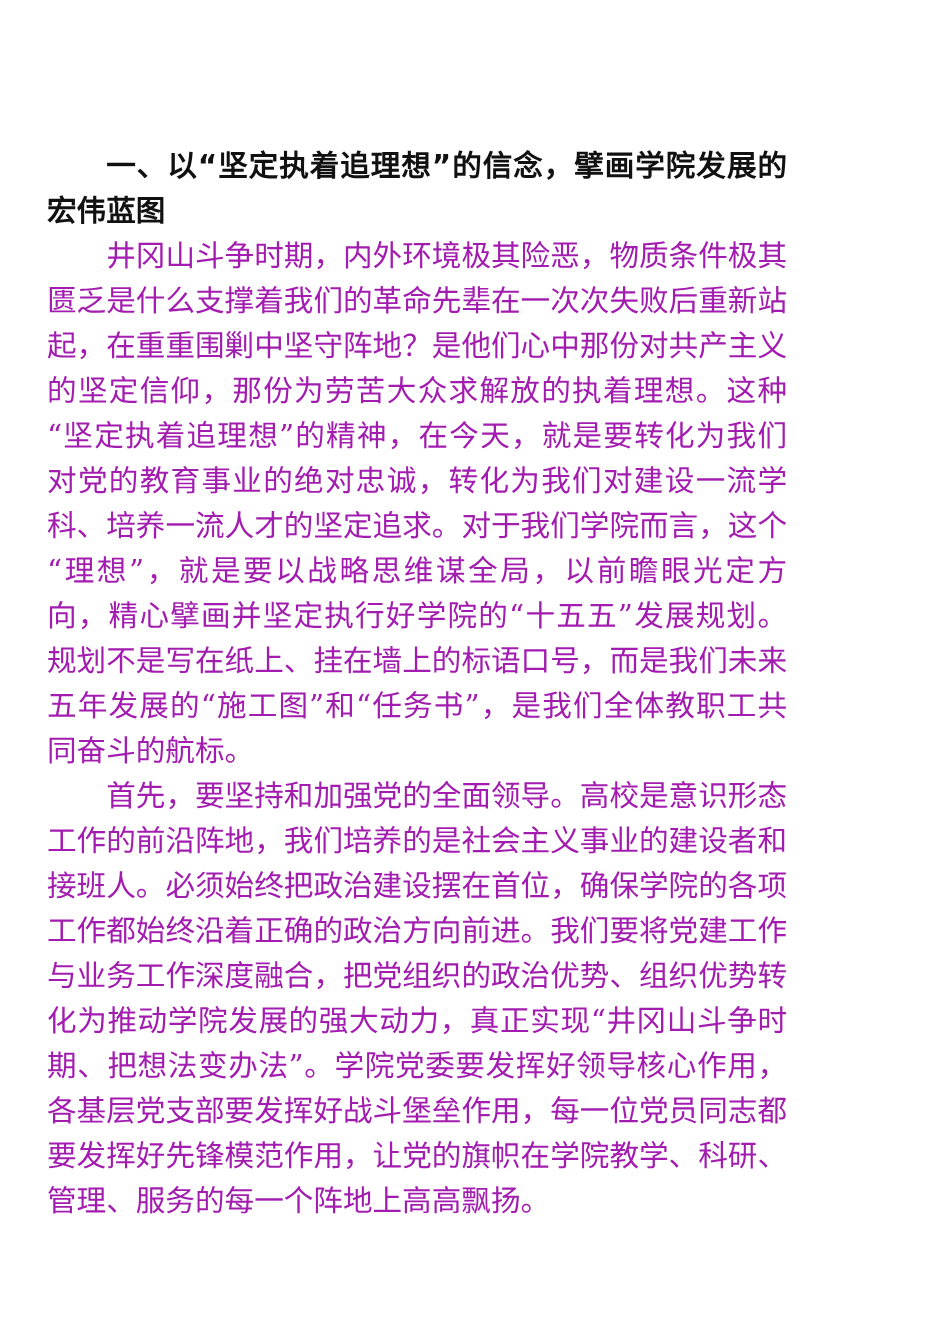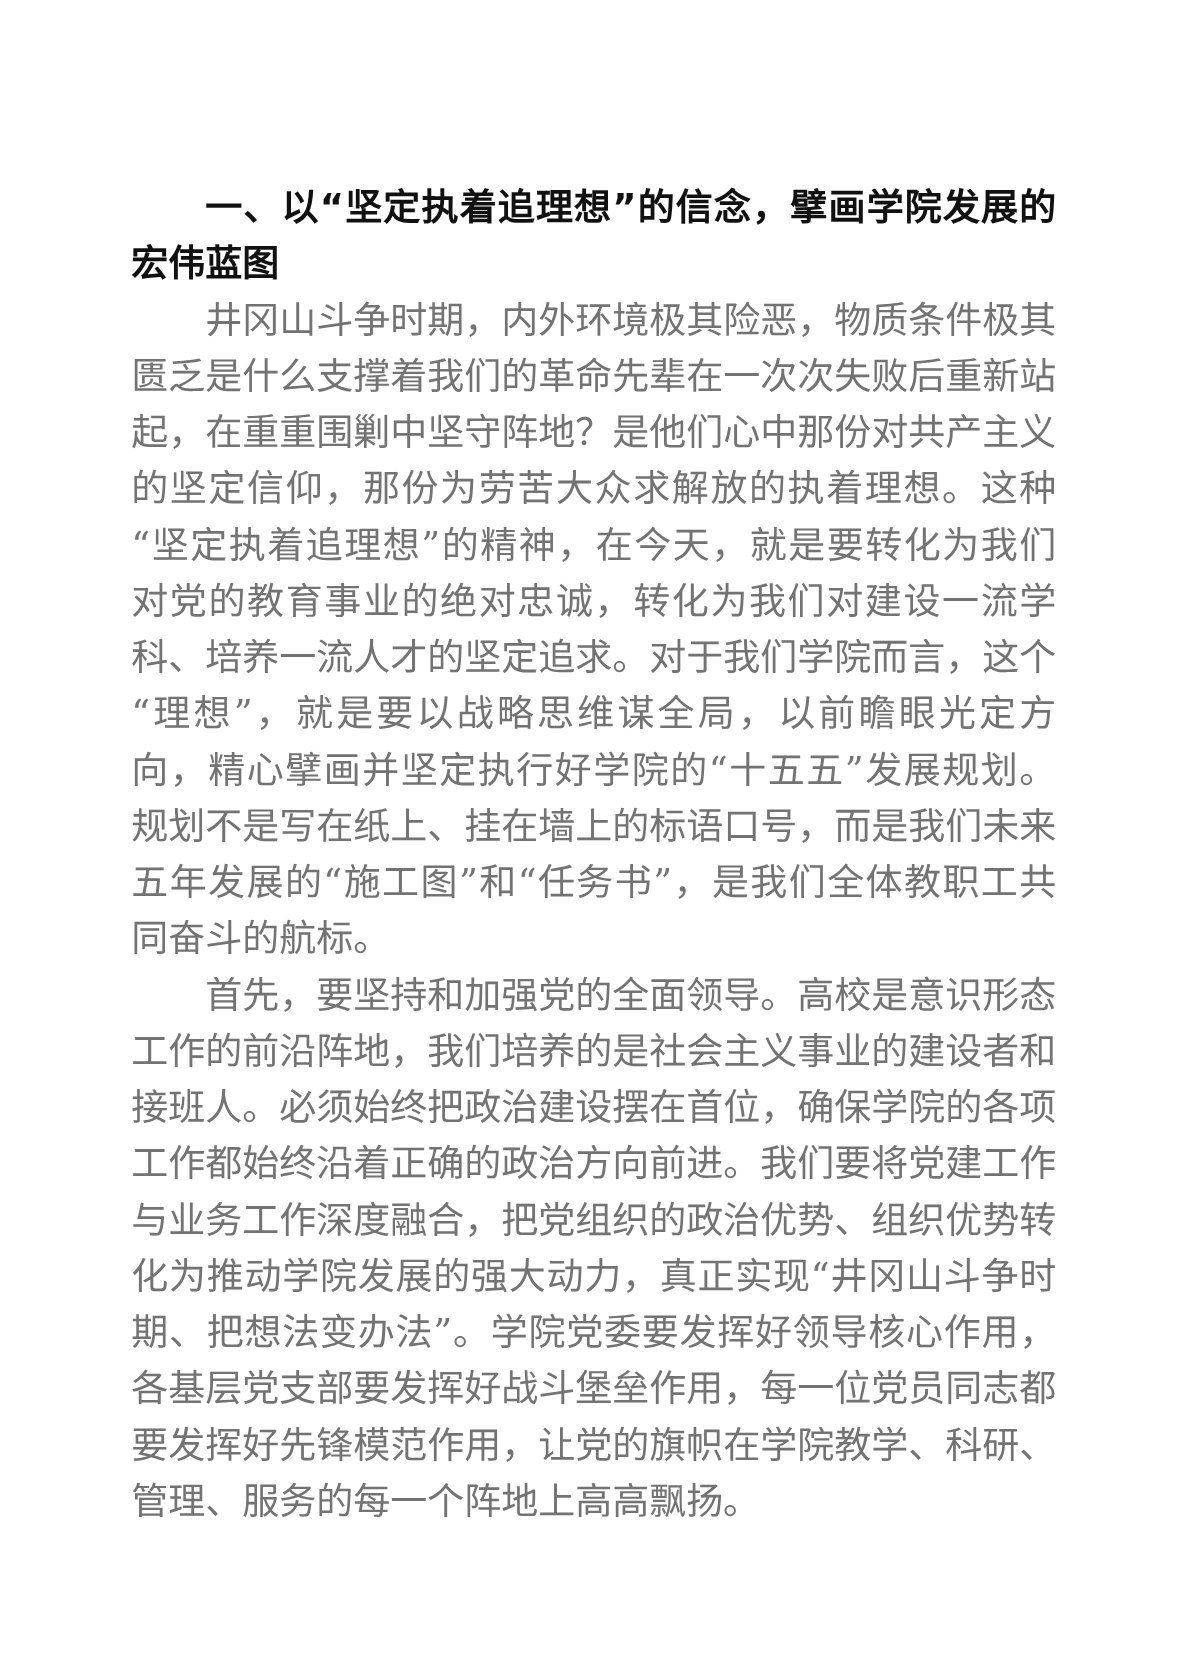--- a/index.html
+++ b/index.html
@@ -6,21 +6,21 @@
     margin: 0;
     padding: 0;
     background: #ffffff;
   }
   .page {
     position: relative;
     width: 887px;
     height: 1344px;
     background: #ffffff;
     box-sizing: border-box;
-    padding: 144px 105px 0 105px;
+    padding: 144px 105px 0 47px;
     color: #1a1a1a;
     overflow: hidden;
   }
   .doc-body {
     width: 740px;
   }
   .heading {
     margin: 0;
     font-family: "DejaVu Sans", "Liberation Sans", sans-serif;
     font-weight: 700;
@@ -35,21 +35,21 @@
     margin: 0;
     font-family: "DejaVu Serif", "Liberation Serif", serif;
     font-weight: 400;
     font-size: 29.6px;
     line-height: 45px;
     text-indent: 2em;
     text-align: justify;
     text-justify: inter-ideograph;
     word-break: break-all;
     overflow-wrap: break-word;
-    color: #737373;
+    color: #a21caf;
   }
 </style>
 </head>
 <body>
 
 <div class="page">
   <div class="doc-body">
     <h1 class="heading">一、以“坚定执着追理想”的信念，擘画学院发展的宏伟蓝图</h1>
     <p class="para">井冈山斗争时期，内外环境极其险恶，物质条件极其匮乏是什么支撑着我们的革命先辈在一次次失败后重新站起，在重重围剿中坚守阵地？是他们心中那份对共产主义的坚定信仰，那份为劳苦大众求解放的执着理想。这种“坚定执着追理想”的精神，在今天，就是要转化为我们对党的教育事业的绝对忠诚，转化为我们对建设一流学科、培养一流人才的坚定追求。对于我们学院而言，这个“理想”，就是要以战略思维谋全局，以前瞻眼光定方向，精心擘画并坚定执行好学院的“十五五”发展规划。规划不是写在纸上、挂在墙上的标语口号，而是我们未来五年发展的“施工图”和“任务书”，是我们全体教职工共同奋斗的航标。</p>
     <p class="para">首先，要坚持和加强党的全面领导。高校是意识形态工作的前沿阵地，我们培养的是社会主义事业的建设者和接班人。必须始终把政治建设摆在首位，确保学院的各项工作都始终沿着正确的政治方向前进。我们要将党建工作与业务工作深度融合，把党组织的政治优势、组织优势转化为推动学院发展的强大动力，真正实现“井冈山斗争时期、把想法变办法”。学院党委要发挥好领导核心作用，各基层党支部要发挥好战斗堡垒作用，每一位党员同志都要发挥好先锋模范作用，让党的旗帜在学院教学、科研、管理、服务的每一个阵地上高高飘扬。</p>

